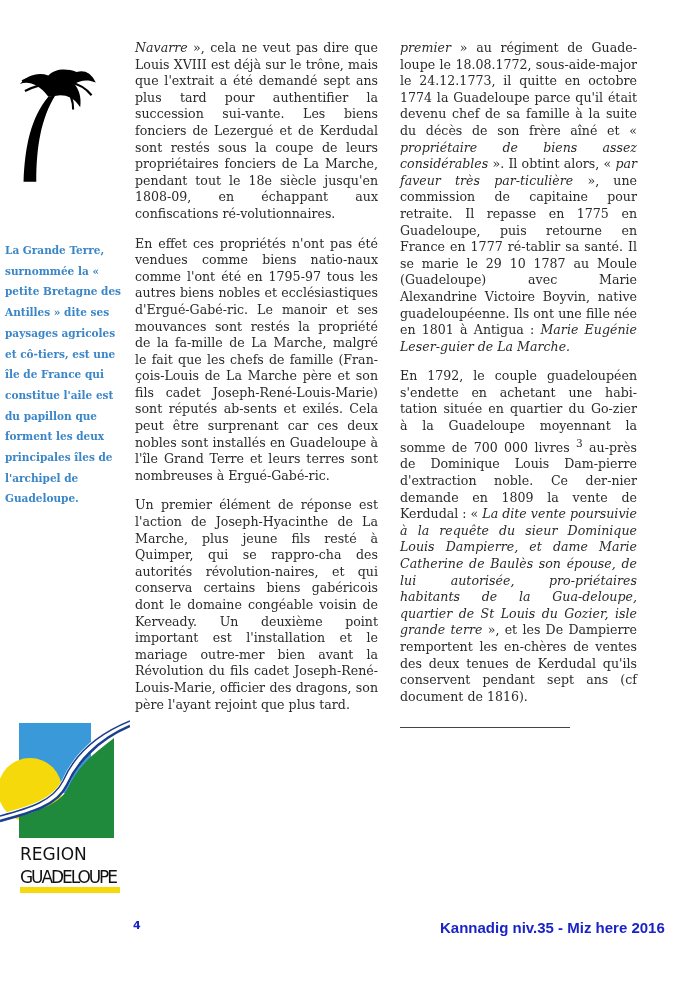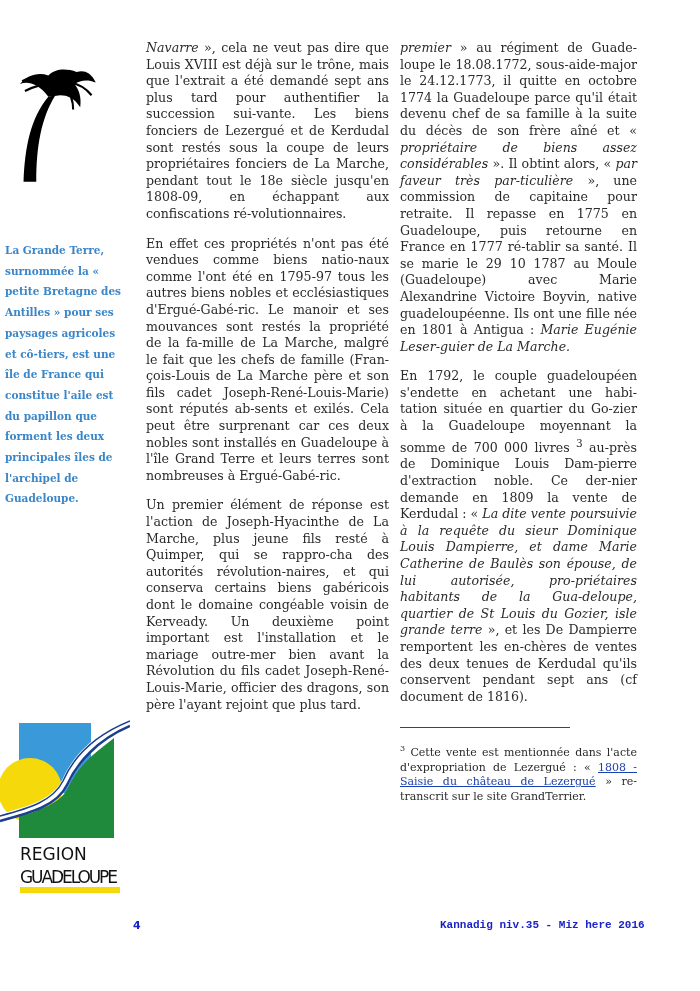--- a/index.html
+++ b/index.html
@@ -12,46 +12,46 @@
       position: absolute; left: 5px; top: 240px; width: 120px;
       font-family: "DejaVu Serif", serif; font-weight: bold; font-size: 10.5px;
       line-height: 20.7px; color: #3a86c8;
     }
     .logo { position: absolute; left: 0px; top: 718px; width: 130px; height: 175px; text-align: center; }
     .col {
       position: absolute; top: 40px; width: 243px;
       font-size: 12.6px; line-height: 16.6px; text-align: justify; color: #2a2a2a;
     }
     .col p { margin: 0 0 13px 0; hyphens: manual; }
-    .col-left { left: 135px; margin-left: 11px; }
+    .col-left { left: 135px; }
     .col-right { left: 400px; width: 237px; }
     .col em { font-style: italic; }
     .footnote-rule { width: 170px; border-top: 1px solid #444; margin: 22px 0 14px 0; }
     .footnote { font-size: 11px; line-height: 14.5px; text-align: justify; color: #2a2a2a; }
     .footnote sup { font-size: 8px; }
     .footnote a { color: #1a3fb0; text-decoration: underline; }
     .page-number {
       position: absolute; left: 133px; top: 919px; font-family: "DejaVu Sans", sans-serif;
       font-weight: bold; font-size: 11px; color: #1a23c8;
     }
     .footer-title {
-      position: absolute; left: 440px; top: 919px; font-family: Liberation Mono, monospace;
-      font-weight: bold; font-size: 11px; color: #1a23c8;
+      position: absolute; left: 440px; top: 919px; font-family: Liberation Sans, sans-serif;
+      font-weight: bold; font-size: 15px; color: #1a23c8;
     }
   </style>
 </head>
 <body>
 
 <svg class="palm" viewBox="0 0 130 240">
   <path d="M10 200 C12 150 20 110 45 80 L55 78 C35 110 28 150 28 200 Z" fill="#000"></path>
   <path d="M45 80 C30 60 15 58 5 62 C15 50 30 45 45 50 C55 40 70 40 85 45 C95 42 105 45 112 60 C100 55 90 57 82 62 C88 70 92 80 90 95 C82 82 72 78 62 78 Z" fill="#000"></path>
   <path d="M48 56 C35 50 20 52 8 58 M50 62 C38 62 24 66 12 72 M70 70 C78 78 80 88 80 98 M75 60 C88 62 98 68 106 78" stroke="#000" stroke-width="3" fill="none"></path>
 </svg>
 
-<div class="sidebar-note">La Grande Terre, surnommée la « petite Bretagne des Antilles » pour ses paysages agricoles et cô-tiers, est une île de France qui constitue l'aile est du papillon que forment les deux principales îles de l'archipel de Guadeloupe.</div>
+<div class="sidebar-note">La Grande Terre, surnommée la « petite Bretagne des Antilles » dite ses paysages agricoles et cô-tiers, est une île de France qui constitue l'aile est du papillon que forment les deux principales îles de l'archipel de Guadeloupe.</div>
 
 <div class="logo">
   <svg width="130" height="175" viewBox="0 0 130 175">
     <rect x="19" y="5" width="72" height="70" fill="#3a9ad9"></rect>
     <circle cx="30" cy="72" r="32" fill="#f5d90a"></circle>
     <path d="M19 98 L19 120 L114 120 L114 20 C95 35 80 45 68 70 C60 85 45 90 19 98 Z" fill="#1f8a3c"></path>
     <path d="M0 100 C30 92 55 85 65 65 C75 42 95 20 130 5" stroke="#fff" stroke-width="8" fill="none"></path>
     <path d="M0 103 C30 95 57 88 67 67 C77 45 97 22 130 8" stroke="#1b3f8f" stroke-width="2.5" fill="none"></path>
     <path d="M0 98 C30 90 53 83 63 63 C73 40 93 18 130 3" stroke="#1b3f8f" stroke-width="1.5" fill="none"></path>
     <text x="20" y="142" font-family="DejaVu Sans, sans-serif" font-size="17" fill="#111">REGION</text>
@@ -63,17 +63,16 @@
 <div class="col col-left">
   <p><em>Navarre</em><span> », cela ne veut pas dire que Louis XVIII est déjà sur le trône, mais que l'extrait a été demandé sept ans plus tard pour authentifier la succession sui-vante. Les biens fonciers de Lezergué et de Kerdudal sont restés sous la coupe de leurs propriétaires fonciers de La Marche, pendant tout le 18e siècle jusqu'en 1808-09, en échappant aux confiscations ré-volutionnaires.</span></p>
   <p>En effet ces propriétés n'ont pas été vendues comme biens natio-naux comme l'ont été en 1795-97 tous les autres biens nobles et ecclésiastiques d'Ergué-Gabé-ric. Le manoir et ses mouvances sont restés la propriété de la fa-mille de La Marche, malgré le fait que les chefs de famille (Fran-çois-Louis de La Marche père et son fils cadet Joseph-René-Louis-Marie) sont réputés ab-sents et exilés. Cela peut être surprenant car ces deux nobles sont installés en Guadeloupe à l'île Grand Terre et leurs terres sont nombreuses à Ergué-Gabé-ric.</p>
   <p>Un premier élément de réponse est l'action de Joseph-Hyacinthe de La Marche, plus jeune fils resté à Quimper, qui se rappro-cha des autorités révolution-naires, et qui conserva certains biens gabéricois dont le domaine congéable voisin de Kerveady. Un deuxième point important est l'installation et le mariage outre-mer bien avant la Révolution du fils cadet Joseph-René-Louis-Marie, officier des dragons, son père l'ayant rejoint que plus tard.</p>
 </div>
 
 <div class="col col-right">
   <p><em>premier</em><span> » au régiment de Guade-loupe le 18.08.1772, sous-aide-major le 24.12.1773, il quitte en octobre 1774 la Guadeloupe parce qu'il était devenu chef de sa famille à la suite du décès de son frère aîné et « </span><em>propriétaire de biens assez considérables</em><span> ». Il obtint alors, « </span><em>par faveur très par-ticulière</em><span> », une commission de capitaine pour retraite. Il repasse en 1775 en Guadeloupe, puis retourne en France en 1777 ré-tablir sa santé. Il se marie le 29 10 1787 au Moule (Guadeloupe) avec Marie Alexandrine Victoire Boyvin, native guadeloupéenne. Ils ont une fille née en 1801 à Antigua : </span><em>Marie Eugénie Leser-guier de La Marche.</em></p>
   <p><span>En 1792, le couple guadeloupéen s'endette en achetant une habi-tation située en quartier du Go-zier à la Guadeloupe moyennant la somme de 700 000 livres </span><sup>3</sup><span> au-près de Dominique Louis Dam-pierre d'extraction noble. Ce der-nier demande en 1809 la vente de Kerdudal : « </span><em>La dite vente poursuivie à la requête du sieur Dominique Louis Dampierre, et dame Marie Catherine de Baulès son épouse, de lui autorisée, pro-priétaires habitants de la Gua-deloupe, quartier de St Louis du Gozier, isle grande terre</em><span> », et les De Dampierre remportent les en-chères de ventes des deux tenues de Kerdudal qu'ils conservent pendant sept ans (cf document de 1816).</span></p>
   <div class="footnote-rule"></div>
-  <div class="footnote"><sup>3</sup><span> Cette vente est mentionnée dans l'acte d'expropriation de Lezergué : « </span><a href="#">1808 - Saisie du château de Lezergué</a><span> » re-transcrit sur le site GrandTerrier.</span></div>
 </div>
 
 <div class="page-number">4</div>
 <div class="footer-title">Kannadig niv.35 - Miz here 2016</div>
 
 </body></html>

